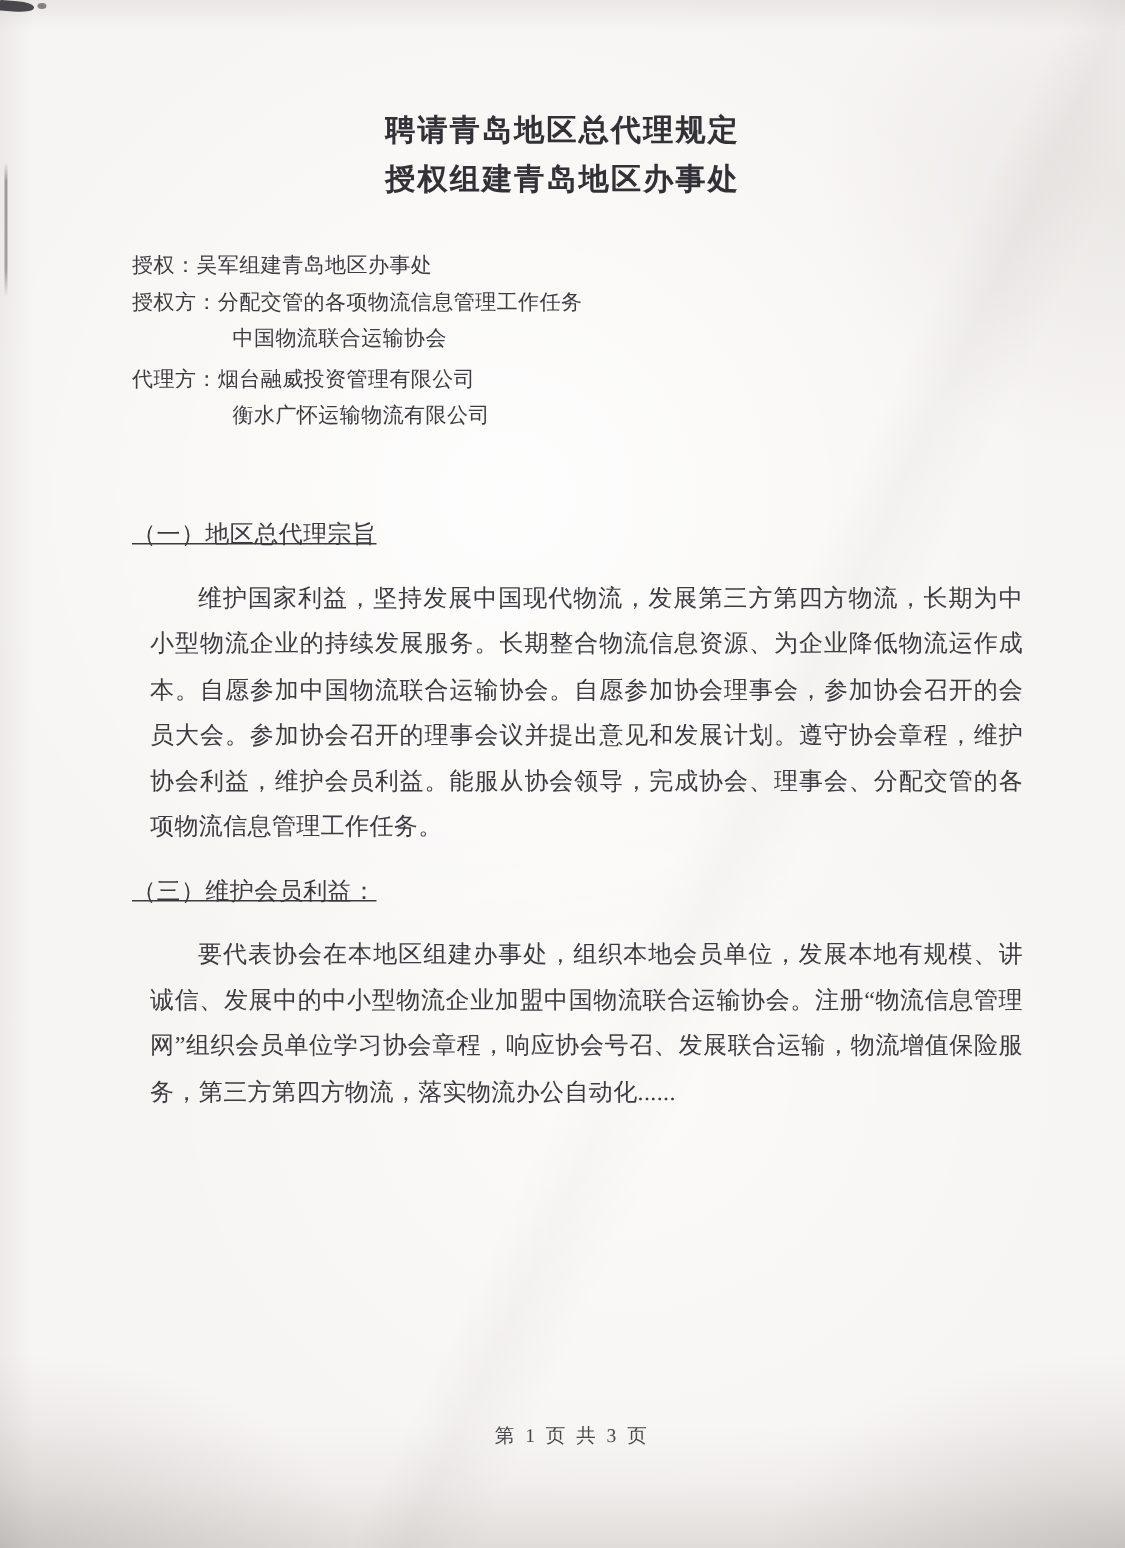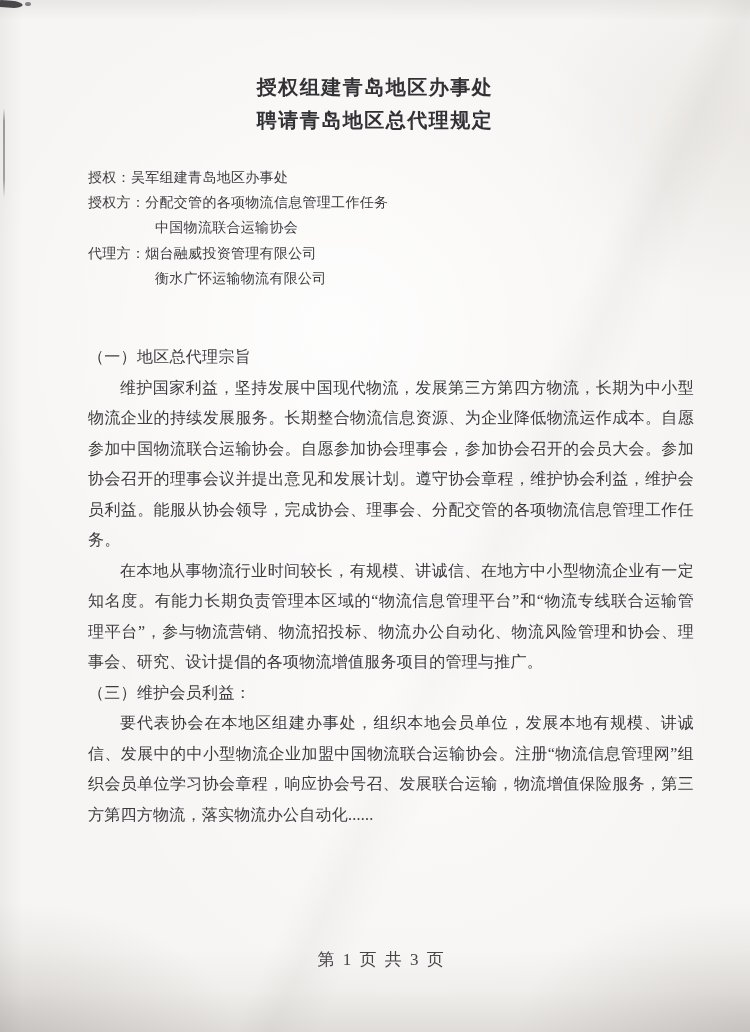--- a/index.html
+++ b/index.html
@@ -44,48 +44,48 @@
     position: absolute; left: 0; right: 0; top: 71px;
     text-align: center;
     font-size: 20px; font-weight: 700; line-height: 33px;
     letter-spacing: 1.5px; color: #323236;
   }
   .doc-header {
     position: absolute; left: 88px; top: 165px; width: 620px;
     font-size: 14px; line-height: 25.2px; letter-spacing: 0.3px;
   }
   .hline { white-space: nowrap; }
-  .hline.cont { padding-left: 67px; }
+  .hline.cont { padding-left: 67px; font-family: Liberation Mono, monospace; }
   .hlabel { display: inline-block; }
   .doc-body {
     position: absolute; left: 88px; top: 342px; width: 606px;
     font-size: 16px; line-height: 30.5px; letter-spacing: 0.25px;
     text-align: justify; text-align-last: left;
   }
-  .doc-body p { margin: 0; text-indent: 2em; }
-  .sec-heading { letter-spacing: 0.3px; }
+  .doc-body p { margin: 12px; text-indent: 2em; }
+  .sec-heading { letter-spacing: 0.3px; text-decoration: underline; }
   .doc-footer {
     position: absolute; left: 0; right: 0; top: 948px;
-    text-align: center; font-size: 17px; letter-spacing: 2px;
+    text-align: center; font-size: 13px; letter-spacing: 2px;
     color: #46464a;
     padding-left: 13px;
   }
 </style>
 </head>
 <body>
 
 <div class="paper">
 
   <div class="artifact mark-topleft"></div>
   <div class="artifact dot-topleft"></div>
   <div class="artifact edge-line-left"></div>
 
   <div class="doc-title">
+    <div>聘请青岛地区总代理规定</div>
     <div>授权组建青岛地区办事处</div>
-    <div>聘请青岛地区总代理规定</div>
   </div>
 
   <div class="doc-header">
     <div class="hline">
       <span class="hlabel">授权：</span><span>吴军组建青岛地区办事处</span>
     </div>
     <div class="hline">
       <span class="hlabel">授权方：</span><span>分配交管的各项物流信息管理工作任务</span>
     </div>
     <div class="hline cont">
@@ -96,21 +96,20 @@
     </div>
     <div class="hline cont">
       <span>衡水广怀运输物流有限公司</span>
     </div>
   </div>
 
   <div class="doc-body">
     <div class="sec-heading">（一）地区总代理宗旨</div>
     <p>维护国家利益，坚持发展中国现代物流，发展第三方第四方物流，长期为中小型物流企业的持续发展服务。长期整合物流信息资源、为企业降低物流运作成本。自愿参加中国物流联合运输协会。自愿参加协会理事会，参加协会召开的会员大会。参加协会召开的理事会议并提出意见和发展计划。遵守协会章程，维护协会利益，维护会员利益。能服从协会领导，完成协会、理事会、分配交管的各项物流信息管理工作任务。</p>
 
-    <p>在本地从事物流行业时间较长，有规模、讲诚信、在地方中小型物流企业有一定知名度。有能力长期负责管理本区域的“物流信息管理平台”和“物流专线联合运输管理平台”，参与物流营销、物流招投标、物流办公自动化、物流风险管理和协会、理事会、研究、设计提倡的各项物流增值服务项目的管理与推广。</p>
 
     <div class="sec-heading">（三）维护会员利益：</div>
     <p>要代表协会在本地区组建办事处，组织本地会员单位，发展本地有规模、讲诚信、发展中的中小型物流企业加盟中国物流联合运输协会。注册“物流信息管理网”组织会员单位学习协会章程，响应协会号召、发展联合运输，物流增值保险服务，第三方第四方物流，落实物流办公自动化......</p>
   </div>
 
   <div class="doc-footer">第 1 页 共 3 页</div>
 
 </div>
 
 </body></html>

